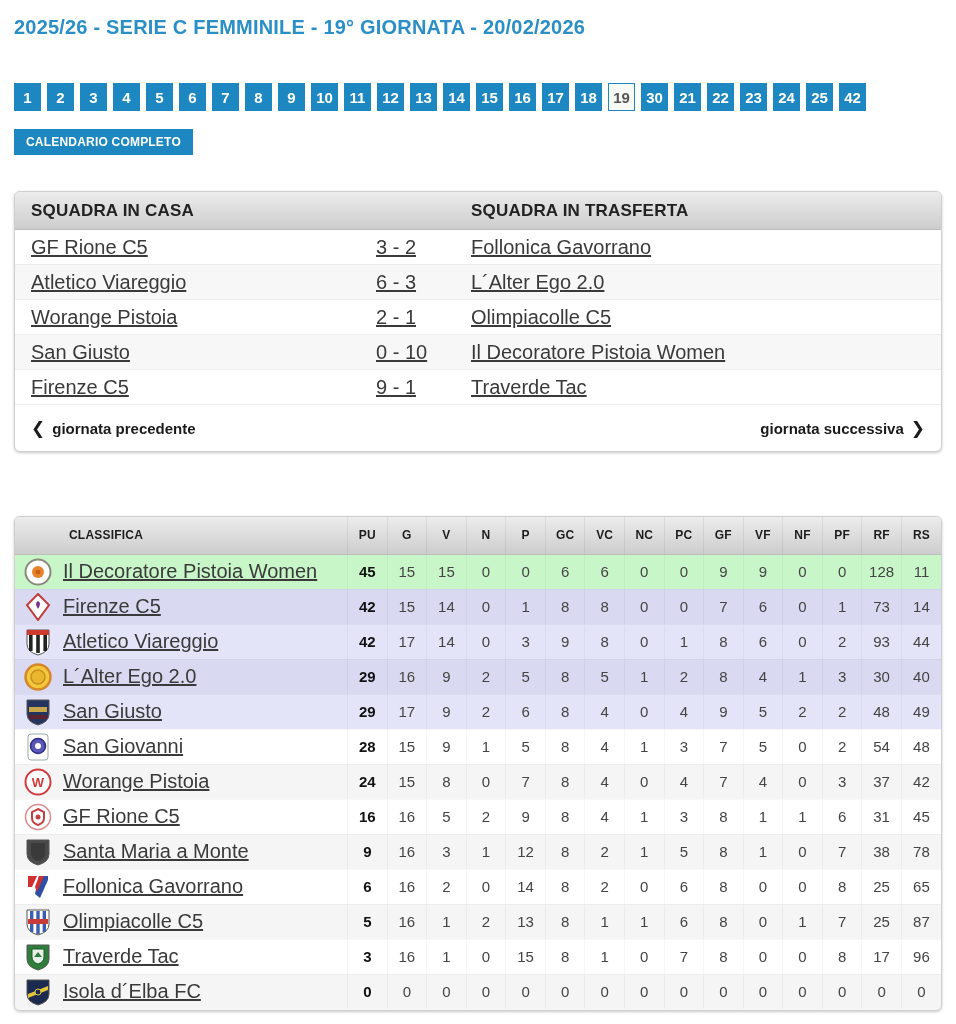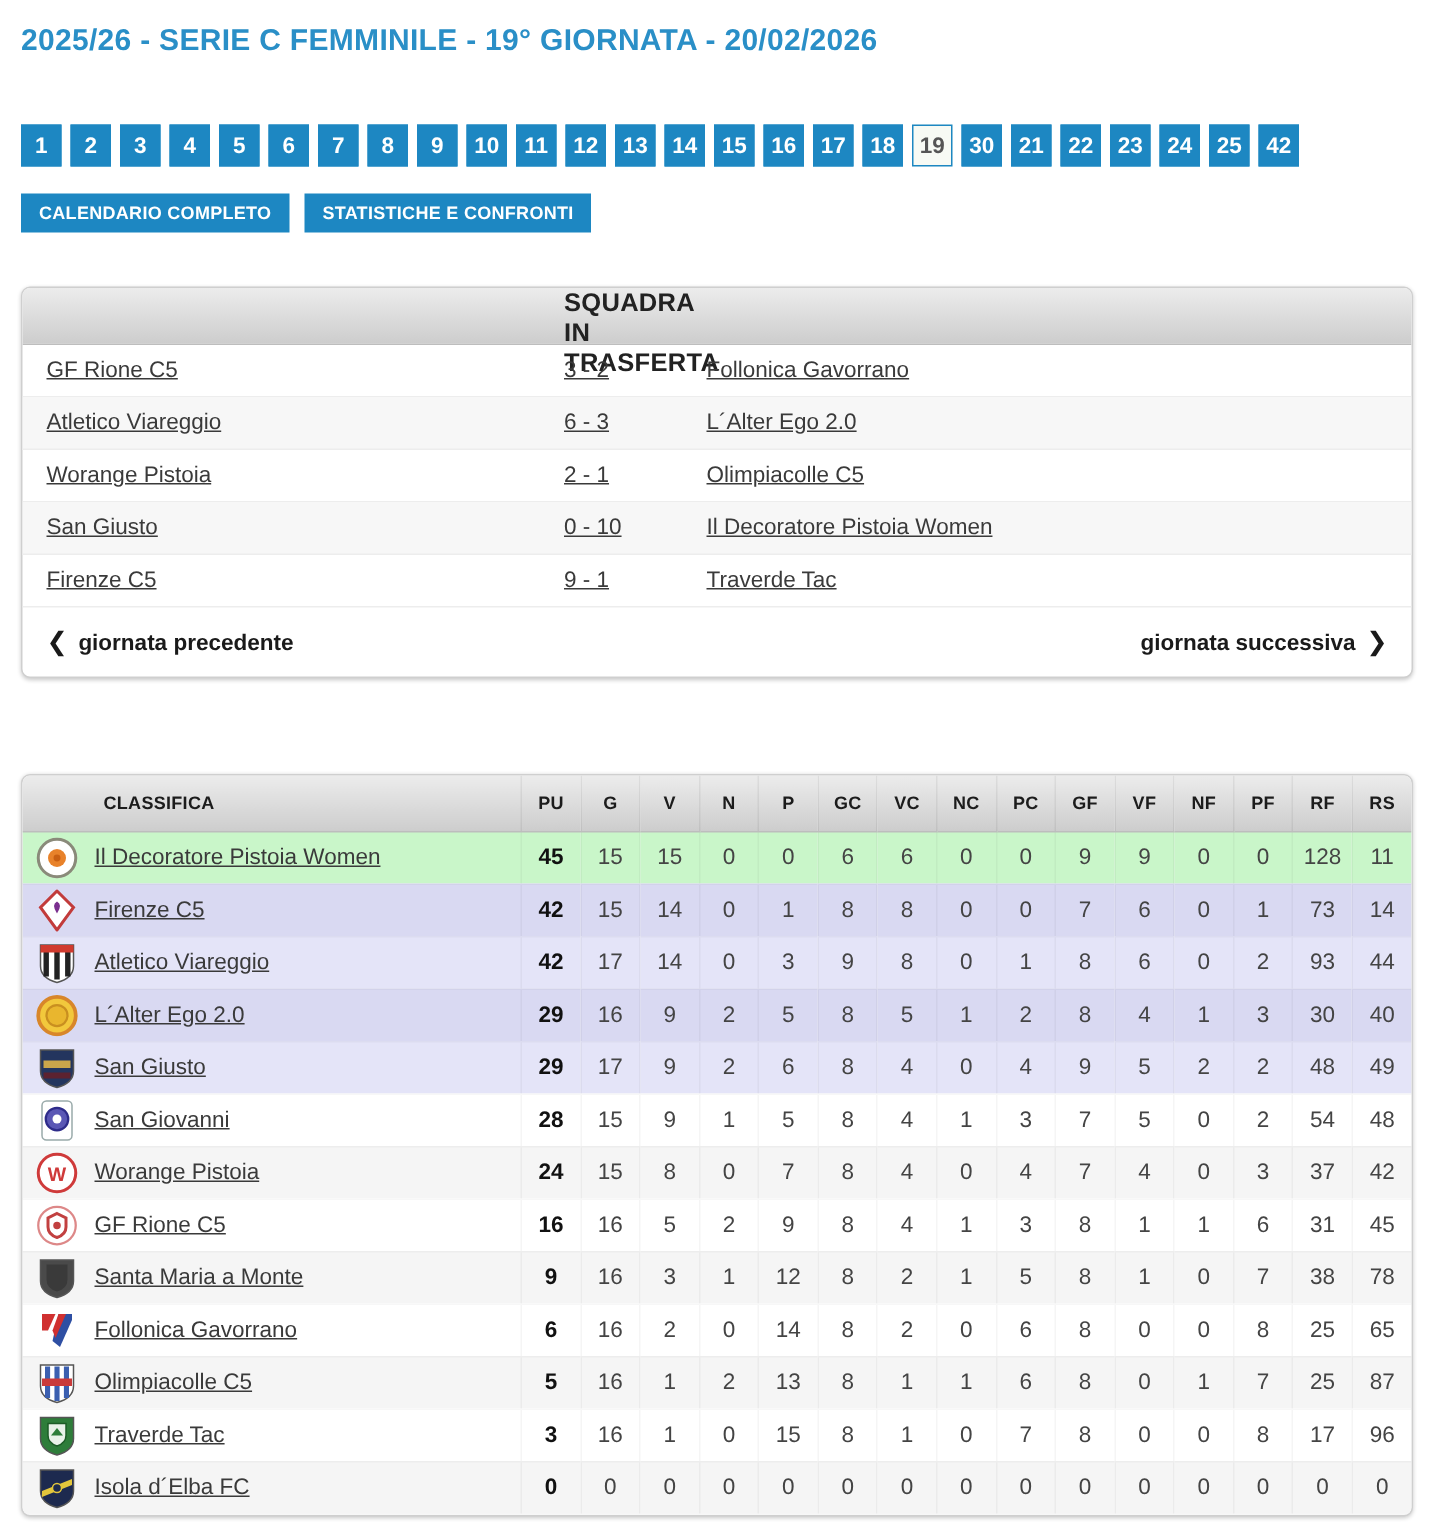--- a/index.html
+++ b/index.html
@@ -61,21 +61,21 @@
     display: grid; grid-template-columns: 345px 95px 1fr;
     align-items: center; padding: 0 16px;
   }
   .results-card .card-header .hdr-cell {
     font-size: 17px; font-weight: bold; color: #222; letter-spacing: 0.2px;
   }
   .results-card .card-header.results-grid-row { height: 38px; }
   .match-row { height: 35px; border-bottom: 1px solid #ededed; }
   .match-row:nth-child(even) { background: #f7f7f7; }
   .team-link, .score-link {
-    color: #3a3a3a; text-decoration: underline; font-size: 15px; cursor: pointer;
+    color: #3a3a3a; text-decoration: underline; font-size: 20px; cursor: pointer;
   }
   .score-link { display: inline-block; }
   .results-nav {
     display: flex; justify-content: space-between; align-items: center;
     height: 46px; padding: 0 16px;
   }
   .nav-link {
     font-size: 15px; font-weight: bold; color: #1a1a1a;
     cursor: pointer; display: flex; align-items: center; gap: 7px;
   }
@@ -141,25 +141,25 @@
       <div class="round-btn">21</div>
       <div class="round-btn">22</div>
       <div class="round-btn">23</div>
       <div class="round-btn">24</div>
       <div class="round-btn">25</div>
       <div class="round-btn">42</div>
     </div>
 
   <div class="action-row">
     <button class="action-btn">CALENDARIO COMPLETO</button>
-    <button class="action-btn">STATISTICHE E CONFRONTI</button>
   </div>
 
   <div class="card results-card">
     <div class="card-header results-grid-row">
+      <div class="hdr-cell">SQUADRA IN CASA</div>
       <div class="hdr-cell"></div>
       <div class="hdr-cell">SQUADRA IN TRASFERTA</div>
     </div>
     <div id="match-list">
         <div class="results-grid-row match-row">
           <div><span class="team-link">GF Rione C5</span></div>
           <div><span class="score-link">3 - 2</span></div>
           <div><span class="team-link">Follonica Gavorrano</span></div>
         </div>
         <div class="results-grid-row match-row">

